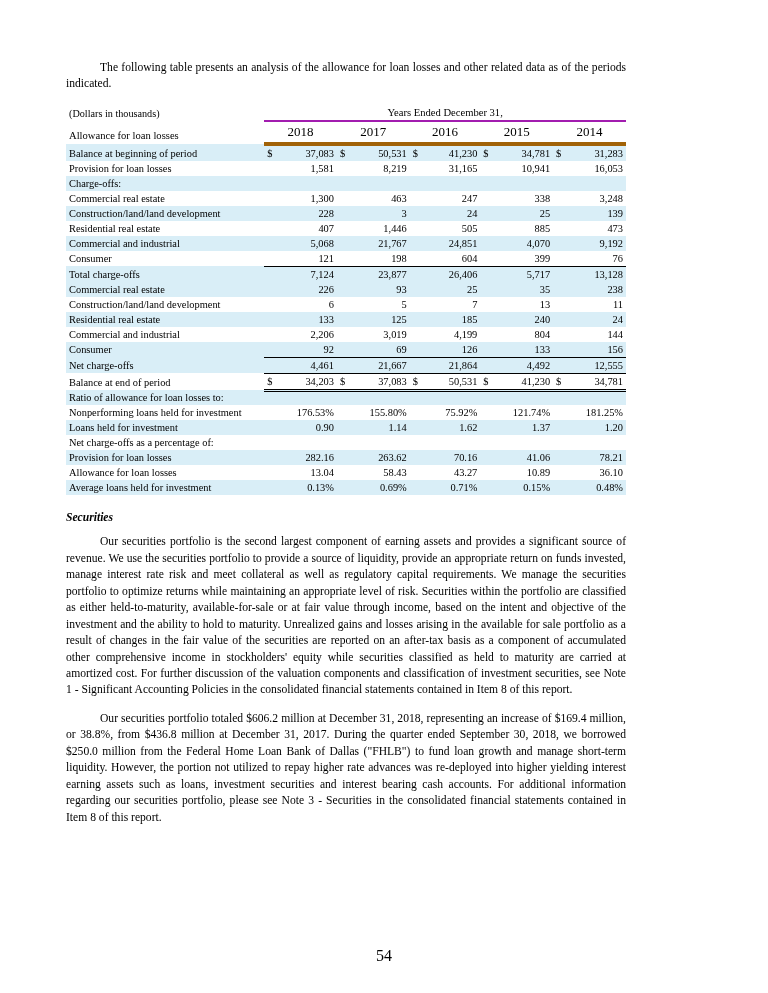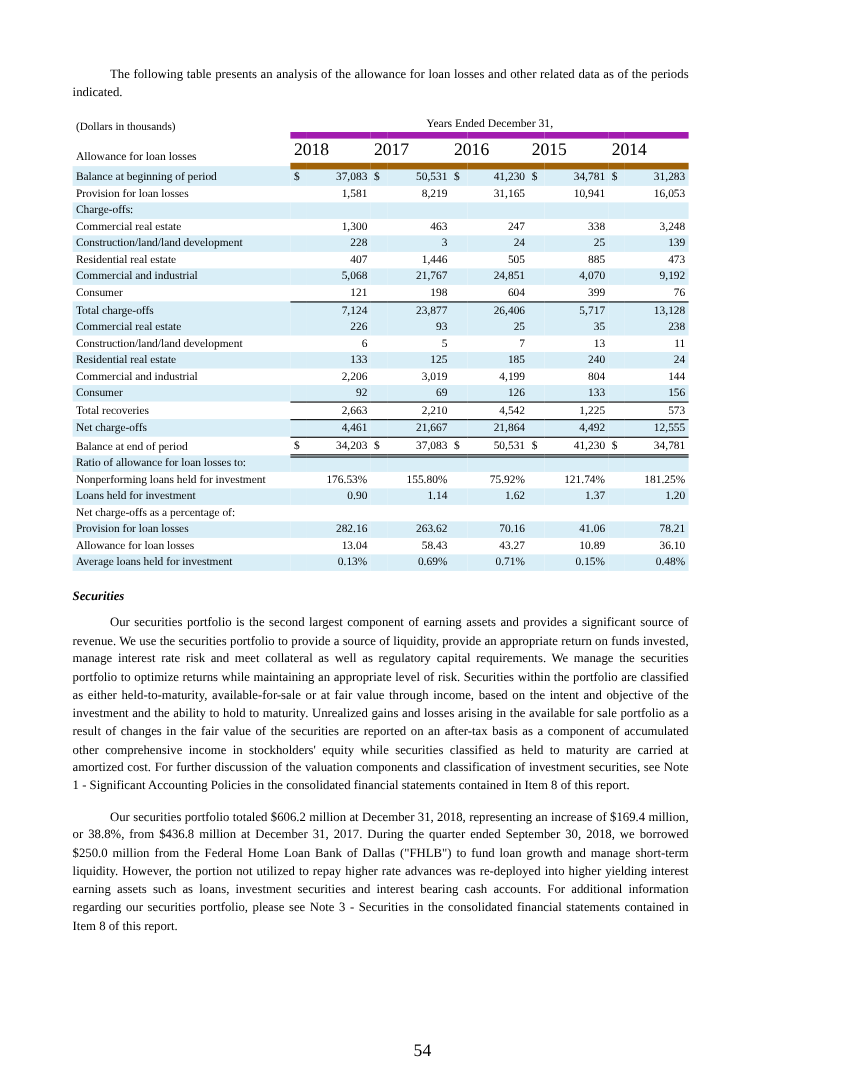--- a/index.html
+++ b/index.html
@@ -60,28 +60,29 @@
     text-align: left;
     width: 12px;
     padding-right: 0;
   }
   .shade {
     background: #d9eef7;
   }
   .hdr-years {
     text-align: center;
     font-weight: bold;
-    border-bottom: 6px solid #a21caf;
+    border-bottom: 2px solid #a21caf;
     font-size: 10.6px;
     padding-bottom: 1px;
   }
   .hdr-year {
+    text-align: center;
     font-weight: bold;
-    border-bottom: 6px solid #a16207;
-    font-size: 16px;
+    border-bottom: 4px solid #a16207;
+    font-size: 13px;
     padding-bottom: 1px;
   }
   .hdr-left-bold {
     font-weight: bold;
     font-size: 10.6px;
     text-align: left;
     border-bottom: 1px solid #fff;
   }
   .small-italic {
     font-size: 10.2px;
@@ -299,33 +300,20 @@
           <td class="cur shade"></td>
           <td class="num shade">69</td>
           <td class="cur shade"></td>
           <td class="num shade">126</td>
           <td class="cur shade"></td>
           <td class="num shade">133</td>
           <td class="cur shade"></td>
           <td class="num shade">156</td>
         </tr>
         <tr>
-          <td class="lbl indent2">Total recoveries</td>
-          <td class="cur topline"></td>
-          <td class="num topline">2,663</td>
-          <td class="cur topline"></td>
-          <td class="num topline">2,210</td>
-          <td class="cur topline"></td>
-          <td class="num topline">4,542</td>
-          <td class="cur topline"></td>
-          <td class="num topline">1,225</td>
-          <td class="cur topline"></td>
-          <td class="num topline">573</td>
-        </tr>
-        <tr>
           <td class="lbl shade">Net charge-offs</td>
           <td class="cur shade topline"></td>
           <td class="num shade topline">4,461</td>
           <td class="cur shade topline"></td>
           <td class="num shade topline">21,667</td>
           <td class="cur shade topline"></td>
           <td class="num shade topline">21,864</td>
           <td class="cur shade topline"></td>
           <td class="num shade topline">4,492</td>
           <td class="cur shade topline"></td>

